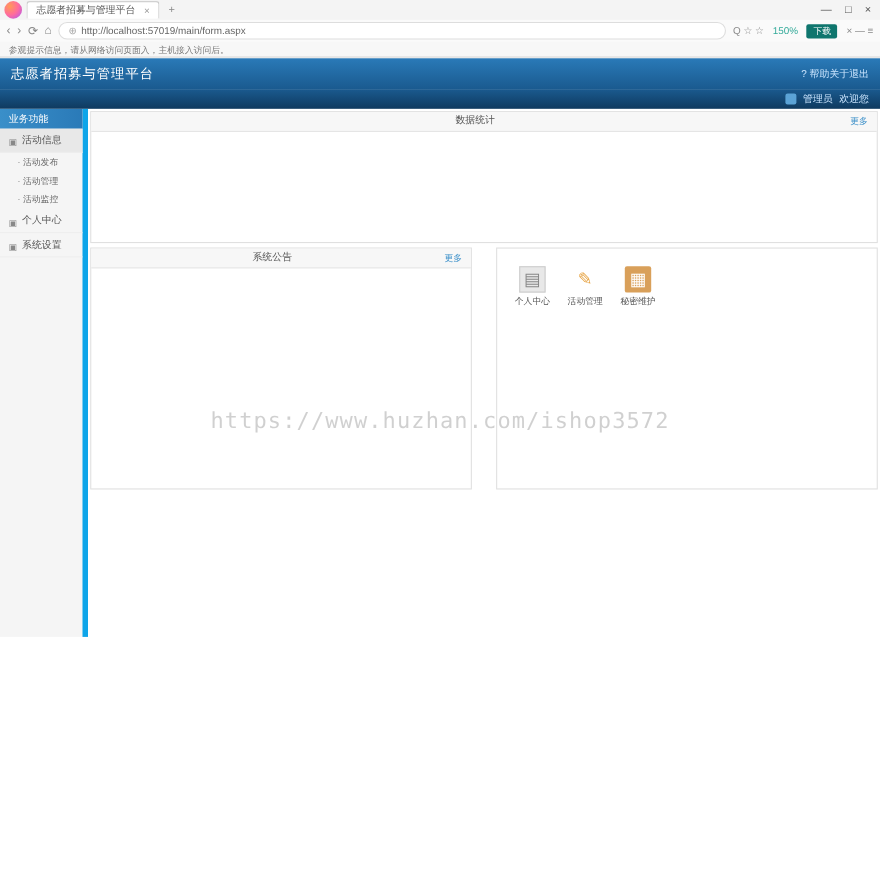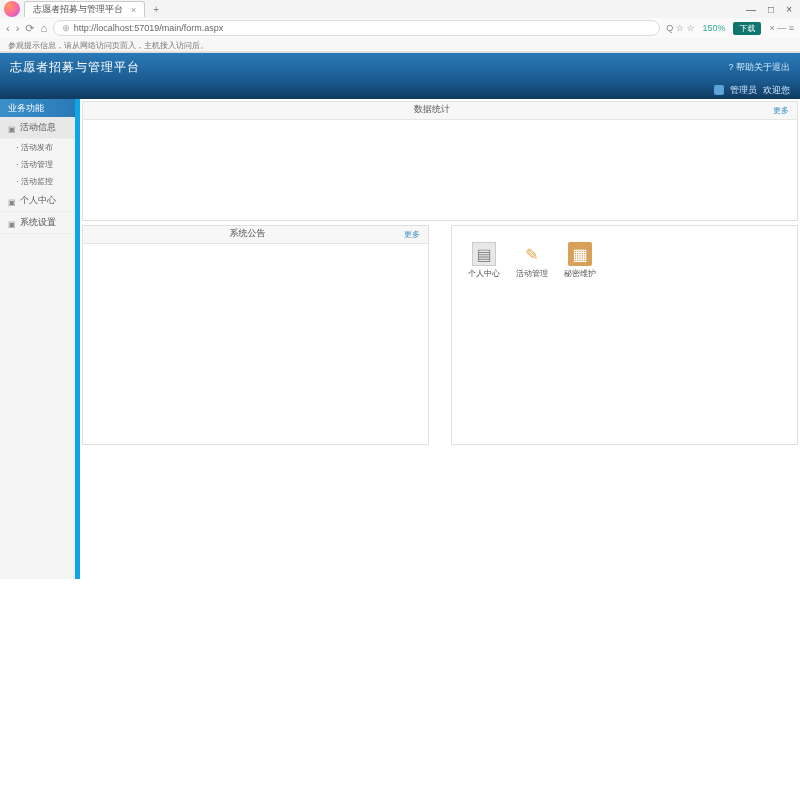--- a/index.html
+++ b/index.html
@@ -176,13 +176,14 @@
                 <div class="tool-icon folder">▦</div>
                 <div class="tool-label">秘密维护</div>
               </div>
             </div>
           </div>
         </div>
       </div>
     </div>
   </div>
 
+  <div class="watermark">https://www.huzhan.com/ishop3572</div>
 </div>
 
 </body></html>

